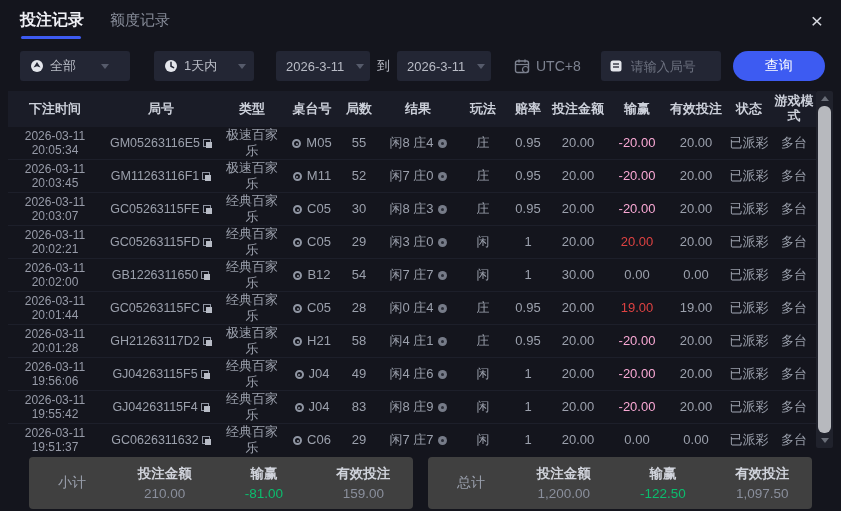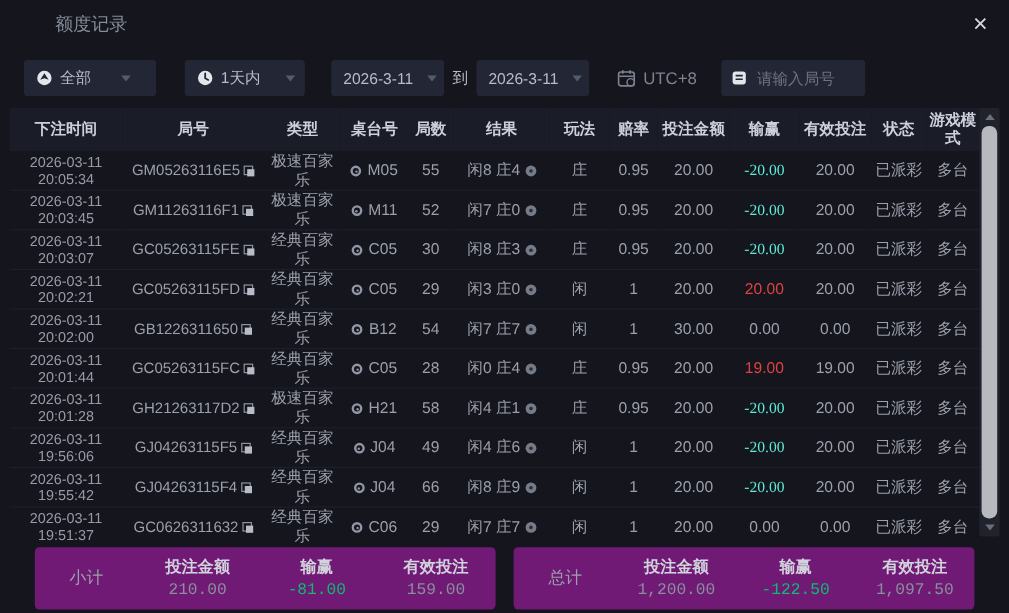--- a/index.html
+++ b/index.html
@@ -36,50 +36,51 @@
   .table-zone{display:flex;margin:10px 8px 0 8px;height:357px;}
   table{border-collapse:collapse;table-layout:fixed;width:808px;}
   col.w-time{width:94px}col.w-id{width:118px}col.w-type{width:64px}col.w-table{width:56px}
   col.w-round{width:38px}col.w-result{width:80px}col.w-play{width:50px}col.w-odds{width:40px}
   col.w-amount{width:60px}col.w-wl{width:58px}col.w-valid{width:60px}col.w-status{width:46px}col.w-mode{width:44px}
   thead th{background:#1a1c27;color:#ccd0da;font-size:13px;font-weight:700;height:36px;padding:0 2px;line-height:1.15;}
   tbody td{height:32px;text-align:center;font-size:13px;color:#9ba0ac;padding:0 2px;line-height:1.2;border-bottom:1px solid #1d1f2a;white-space:normal;overflow:hidden;}
   tbody tr:last-child td{border-bottom:none;}
   .c-time div{font-size:12px;color:#979ba8;}
   .c-id{font-size:12.5px;}
-  .wl-green{color:#5eead4;font-family:Liberation Serif, serif;}
+  .wl-green{color:#f9a8d4;}
   .wl-red{color:#de4242;}
   .wl-neutral{color:#9ba0ac;}
   
   .copy-icon{display:inline-block;position:relative;width:9px;height:9px;margin-left:3px;vertical-align:-1px;cursor:pointer;}
   .copy-icon::before{content:"";position:absolute;left:0;top:0;width:6px;height:6px;border:1px solid #8e93a0;}
   .copy-icon::after{content:"";position:absolute;right:0;bottom:0;width:6px;height:6px;background:#b8bcc6;}
   .cam-icon{display:inline-block;width:9px;height:9px;border-radius:50%;border:2px solid #9096a3;position:relative;margin-right:5px;vertical-align:-1px;box-sizing:border-box;cursor:pointer;}
   .cam-icon::after{content:"";position:absolute;left:1.5px;top:1.5px;width:2px;height:2px;border-radius:50%;background:#9096a3;}
   .info-icon{display:inline-block;width:9px;height:9px;border-radius:50%;background:#767b88;position:relative;margin-left:4px;vertical-align:-1px;cursor:pointer;}
   .info-icon::after{content:"";position:absolute;left:3px;top:3px;width:3px;height:3px;border-radius:50%;background:#2a2d38;}
   
   .vscroll{width:17px;margin-left:0;display:flex;flex-direction:column;background:#20222c;border-radius:2px;}
   .vs-btn{height:15px;display:flex;align-items:center;justify-content:center;cursor:pointer;}
   .arr-up{width:0;height:0;border-left:4px solid transparent;border-right:4px solid transparent;border-bottom:5px solid #6a6e78;}
   .arr-down{width:0;height:0;border-left:4px solid transparent;border-right:4px solid transparent;border-top:5px solid #6a6e78;}
   .vs-thumb{flex:1;margin:0 2px;background:#b7b9be;border-radius:6px;cursor:grab;}
   
   .summary{display:flex;gap:15px;margin:9px 29px 0 29px;}
-  .sum-box{flex:1;height:52px;background:#701a75;border-radius:4px;display:flex;align-items:center;font-family:Liberation Mono, monospace;}
+  .sum-box{flex:1;height:52px;background:#404040;border-radius:4px;display:flex;align-items:center;}
   .sum-label{width:86px;text-align:center;color:#9aa0ad;font-size:14px;}
   .sum-group{flex:1;text-align:center;}
   .sum-group .g-label{color:#d0d3db;font-size:13.5px;font-weight:700;}
   .sum-group .g-value{color:#8a8f9c;font-size:13.5px;margin-top:3px;}
   .sum-group .g-value.green{color:#0bbd6e;}
 </style>
 </head>
 <body>
 
 <div class="titlebar">
+  <div class="tab tab-active">投注记录</div>
   <div class="tab tab-inactive">额度记录</div>
   <div class="close-btn">×</div>
 </div>
 
 <div class="filters">
   <div class="ctl select1">
     <svg class="ico" width="14" height="14" viewBox="0 0 14 14">
       <circle cx="7" cy="7" r="6" fill="#e4e6ec"></circle>
       <path d="M7 3 L10.5 8.5 L7 7.2 L3.5 8.5 Z" fill="#232634"></path>
     </svg>
@@ -119,20 +120,21 @@
 
   <div class="ctl search">
     <svg class="ico" width="14" height="14" viewBox="0 0 14 14">
       <rect x="1.5" y="1.5" width="11" height="11" rx="2.5" fill="#e4e6ec"></rect>
       <line x1="4" y1="5" x2="10" y2="5" stroke="#232634" stroke-width="1.3"></line>
       <line x1="4" y1="8" x2="10" y2="8" stroke="#232634" stroke-width="1.3"></line>
     </svg>
     <input type="text" placeholder="请输入局号" style="">
   </div>
 
+  <button class="query-btn">查询</button>
 </div>
 
 <div class="table-zone">
   <table>
     <colgroup>
       <col class="w-time">
         <col class="w-id">
         <col class="w-type">
         <col class="w-table">
       <col class="w-round">
@@ -308,21 +310,21 @@
           <td>多台</td>
         </tr>
         <tr>
           <td class="c-time">
             <div>2026-03-11</div>
             <div>19:55:42</div>
           </td>
           <td class="c-id"><span>GJ04263115F4</span><span class="copy-icon"></span></td>
           <td class="c-type">经典百家乐</td>
           <td class="c-table"><span class="cam-icon"></span><span>J04</span></td>
-          <td>66</td>
+          <td>83</td>
           <td><span>闲8 庄9</span><span class="info-icon"></span></td>
           <td>闲</td>
           <td>1</td>
           <td>20.00</td>
           <td class="wl-green">-20.00</td>
           <td>20.00</td>
           <td>已派彩</td>
           <td>多台</td>
         </tr>
         <tr>

